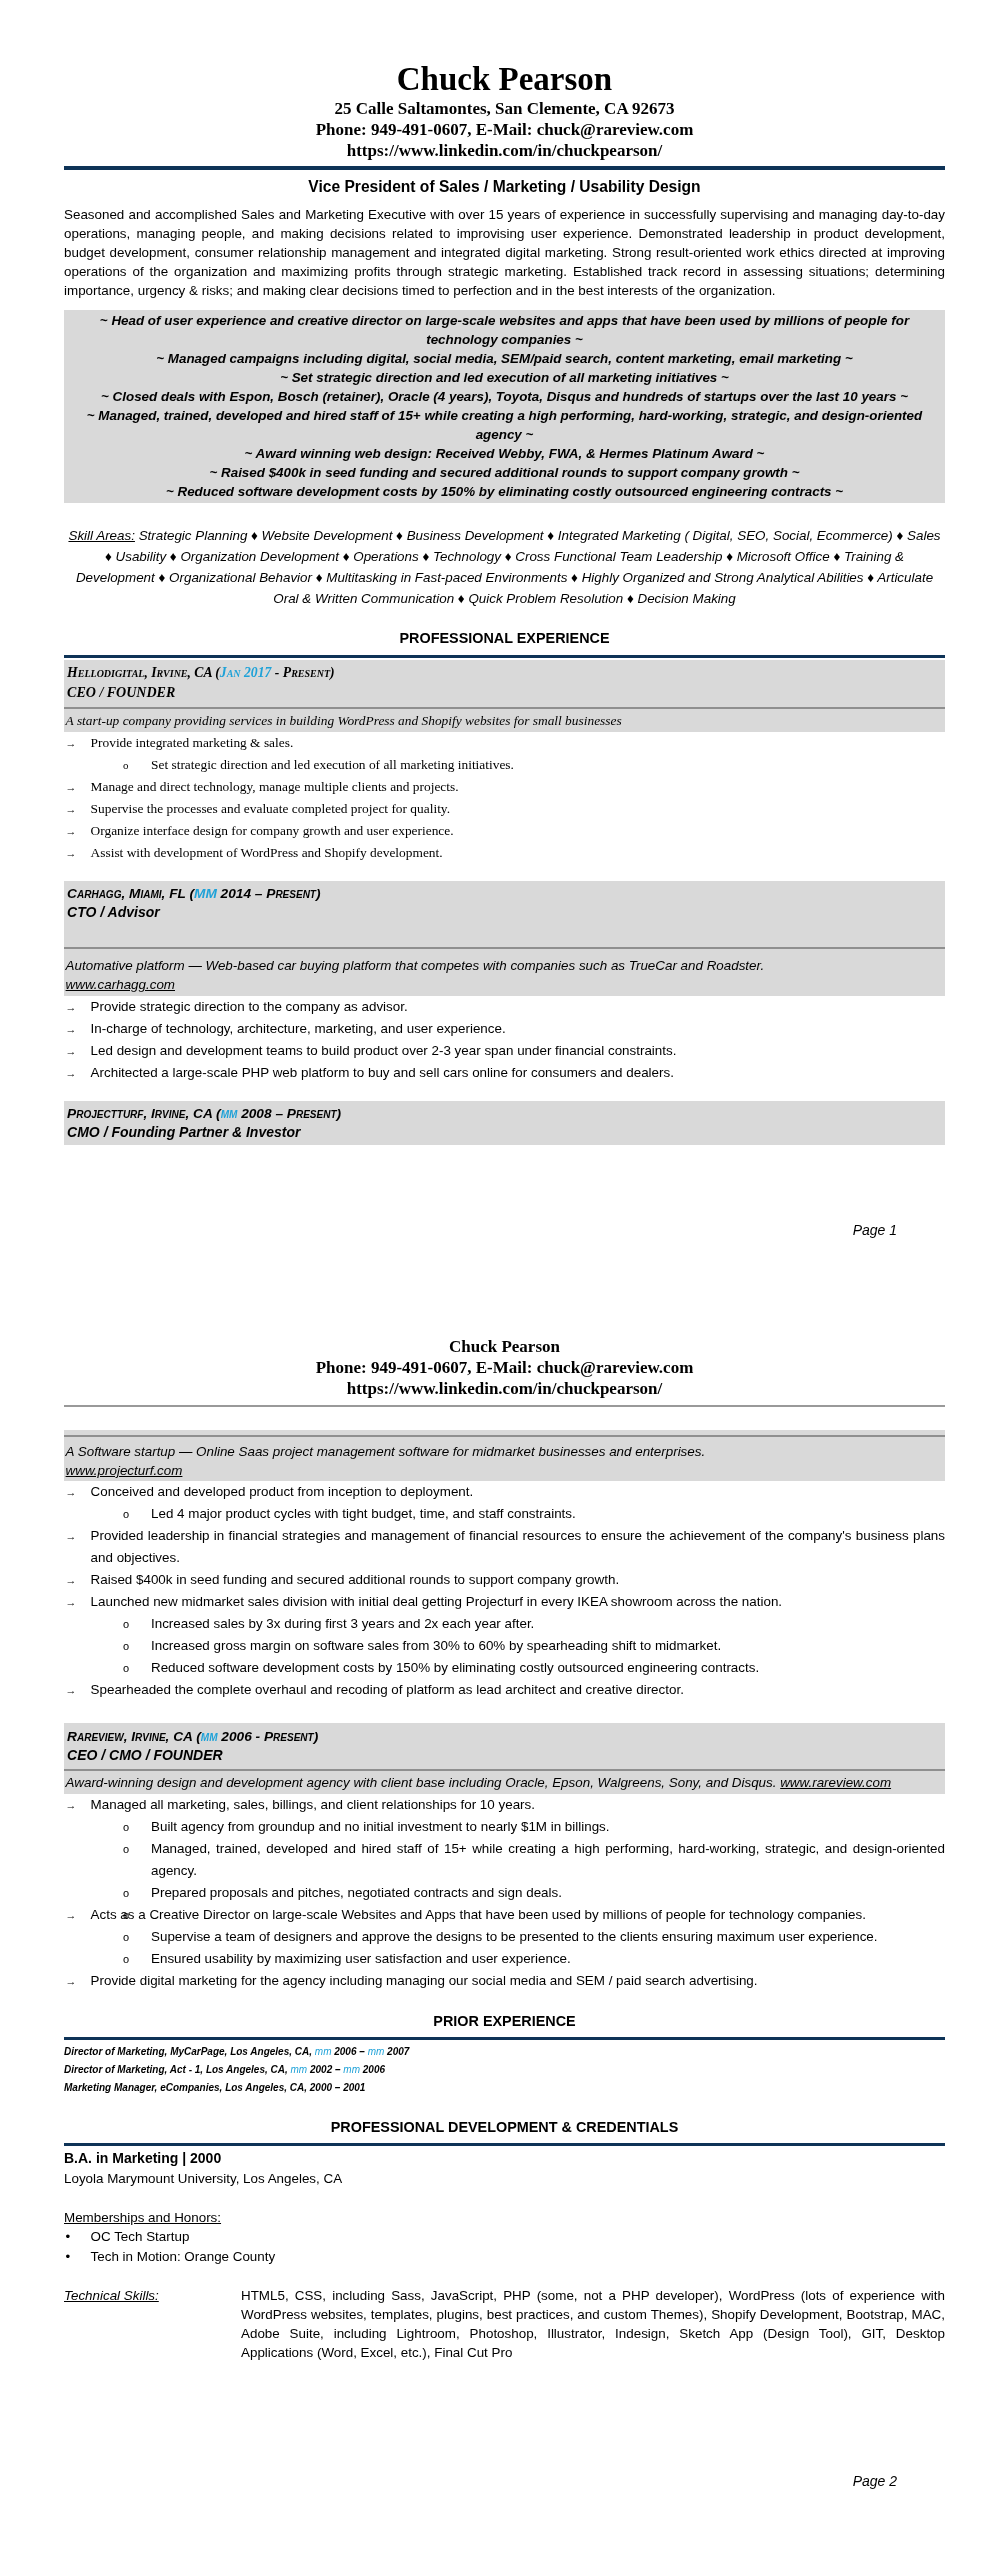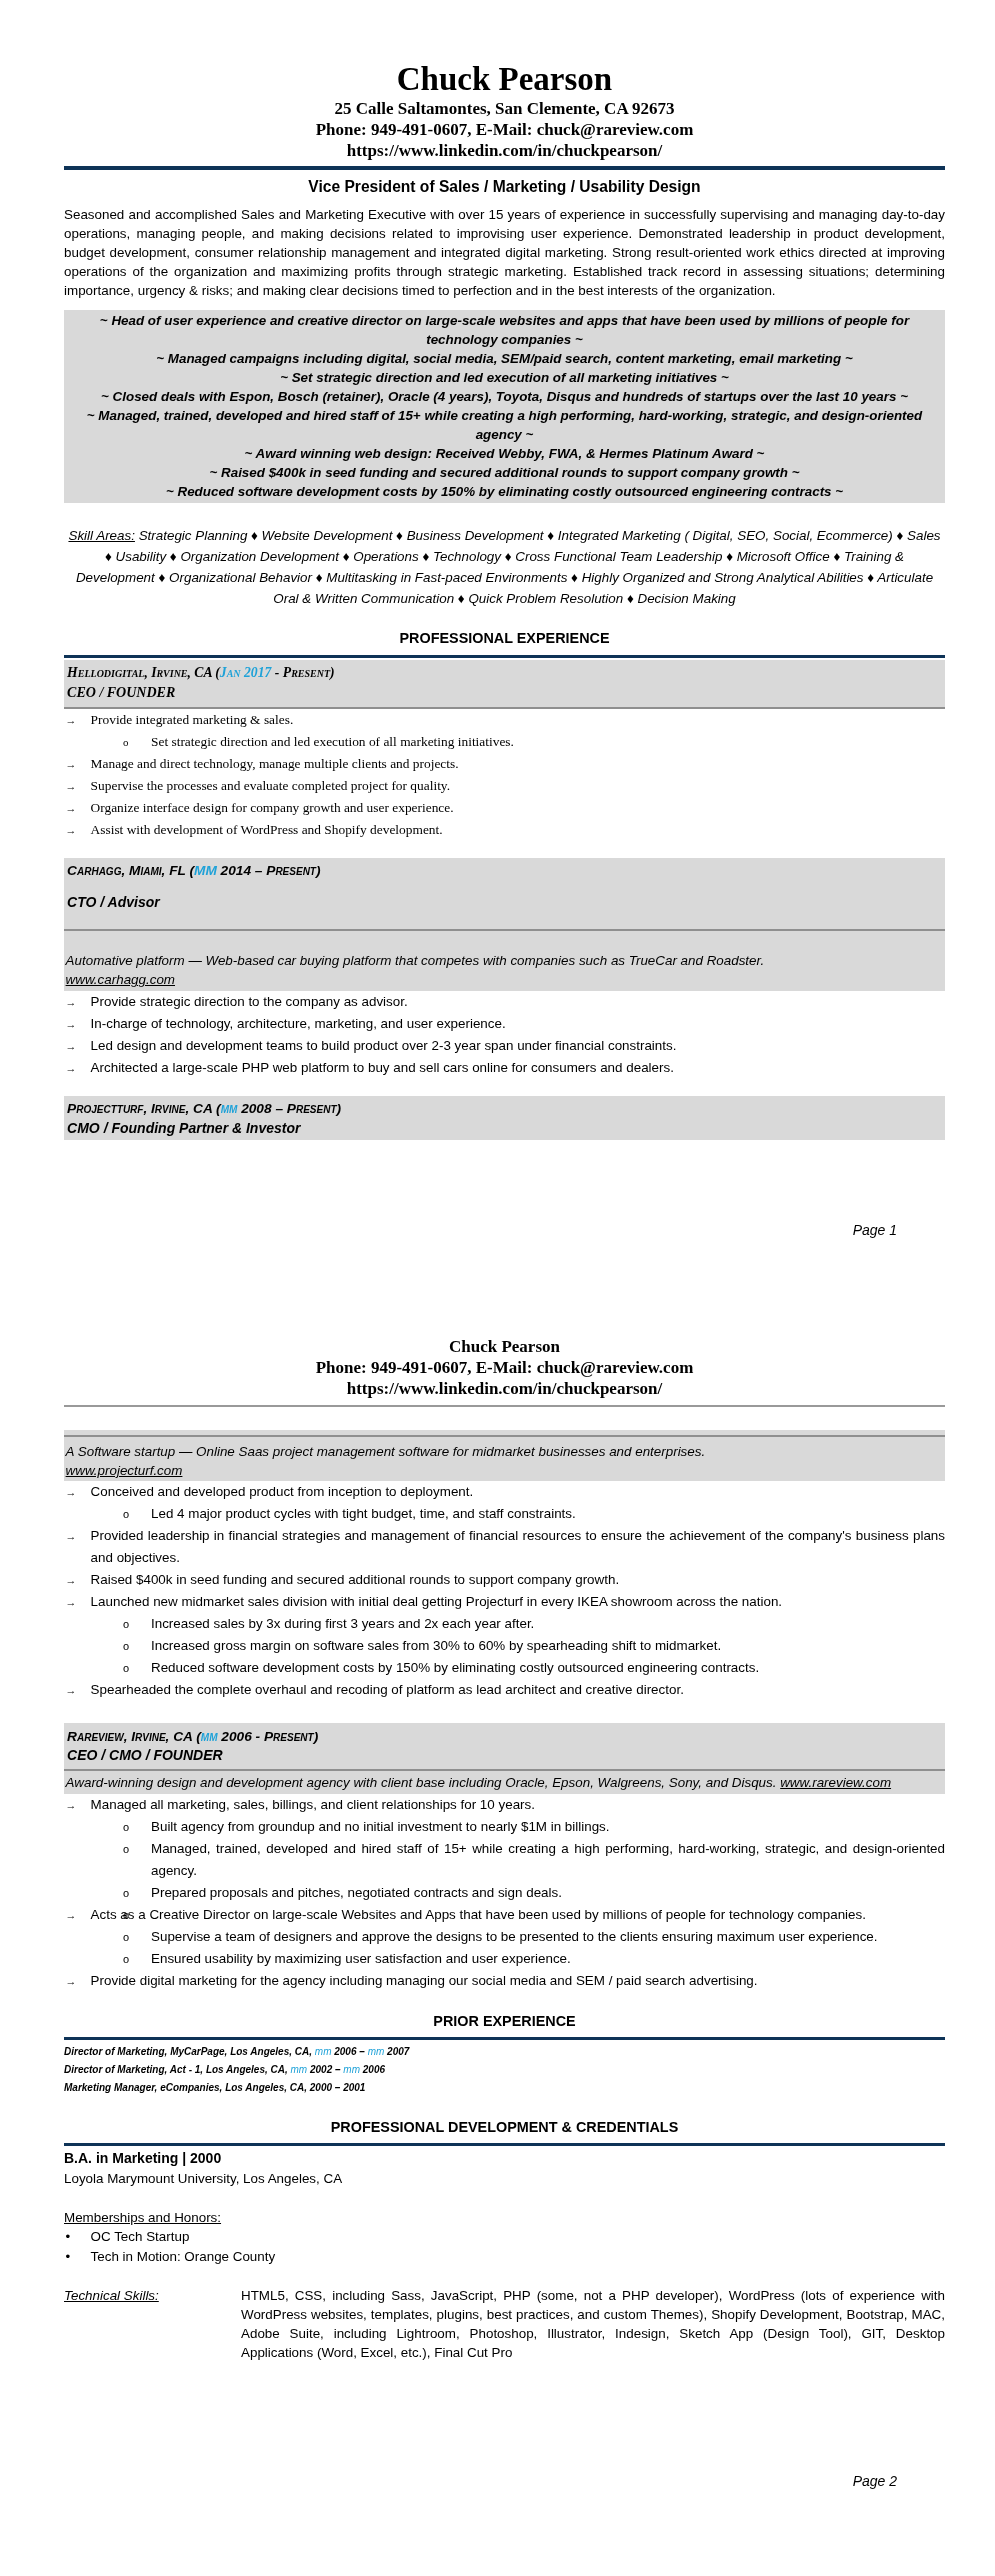--- a/index.html
+++ b/index.html
@@ -74,37 +74,38 @@
 
     <div class="section-h" style="margin-top:20.3px;">PROFESSIONAL EXPERIENCE</div>
     <div class="navy-rule" style="margin-top:6.2px;height:3.1px;"></div>
 
     <div style="margin-top:2.3px;font-family:Liberation Serif, serif;">
       <div class="job-head">
         <div class="job-line1"><span>Hellodigital, Irvine, CA (</span><span class="acc">Jan 2017</span><span> - Present)</span></div>
         <div class="job-line2" style="padding-bottom:4.7px;">CEO / FOUNDER</div>
         <div class="thin-grey" style="margin:0 -3.1px;"></div>
       </div>
+      <div class="job-desc"><span>A start-up company providing services in building WordPress and Shopify websites for small businesses</span></div>
       <ul class="b">
         <li><span class="mk">→</span><span>Provide integrated marketing &amp; sales.</span></li>
         <li class="sub"><span class="mk">o</span><span>Set strategic direction and led execution of all marketing initiatives.</span></li>
         <li><span class="mk">→</span><span>Manage and direct technology, manage multiple clients and projects.</span></li>
         <li><span class="mk">→</span><span>Supervise the processes and evaluate completed project for quality.</span></li>
         <li><span class="mk">→</span><span>Organize interface design for company growth and user experience.</span></li>
         <li><span class="mk">→</span><span>Assist with development of WordPress and Shopify development.</span></li>
       </ul>
     </div>
 
     <div style="margin-top:17px;">
       <div class="job-head">
         <div class="job-line1"><span>Carhagg, Miami, FL (</span><span class="acc">MM</span><span> 2014 – Present)</span></div>
-        <div class="job-line2" style="padding-bottom:17px;margin-top:12px;">CTO / Advisor</div>
+        <div class="job-line2" style="padding-bottom:24px;">CTO / Advisor</div>
         <div class="thin-grey" style="margin:0 -3.1px;"></div>
       </div>
-      <div class="job-desc" style="padding-top:20px;"><span>Automative platform — Web-based car buying platform that competes with companies such as TrueCar and Roadster.</span><br><a class="link">www.carhagg.com</a></div>
+      <div class="job-desc" style="padding-top:7px;"><span>Automative platform — Web-based car buying platform that competes with companies such as TrueCar and Roadster.</span><br><a class="link">www.carhagg.com</a></div>
       <ul class="b">
         <li><span class="mk">→</span><span>Provide strategic direction to the company as advisor.</span></li>
         <li><span class="mk">→</span><span>In-charge of technology, architecture, marketing, and user experience.</span></li>
         <li><span class="mk">→</span><span>Led design and development teams to build product over 2-3 year span under financial constraints.</span></li>
         <li><span class="mk">→</span><span>Architected a large-scale PHP web platform to buy and sell cars online for consumers and dealers.</span></li>
       </ul>
     </div>
 
     <div style="margin-top:17px;">
       <div class="job-head" style="padding-bottom:1.6px;">

